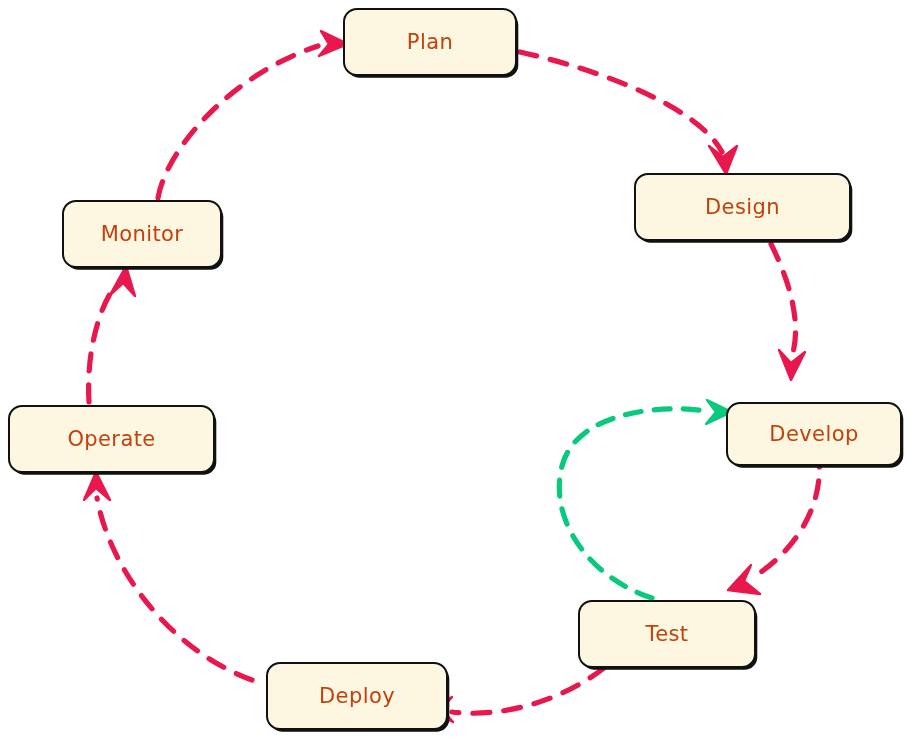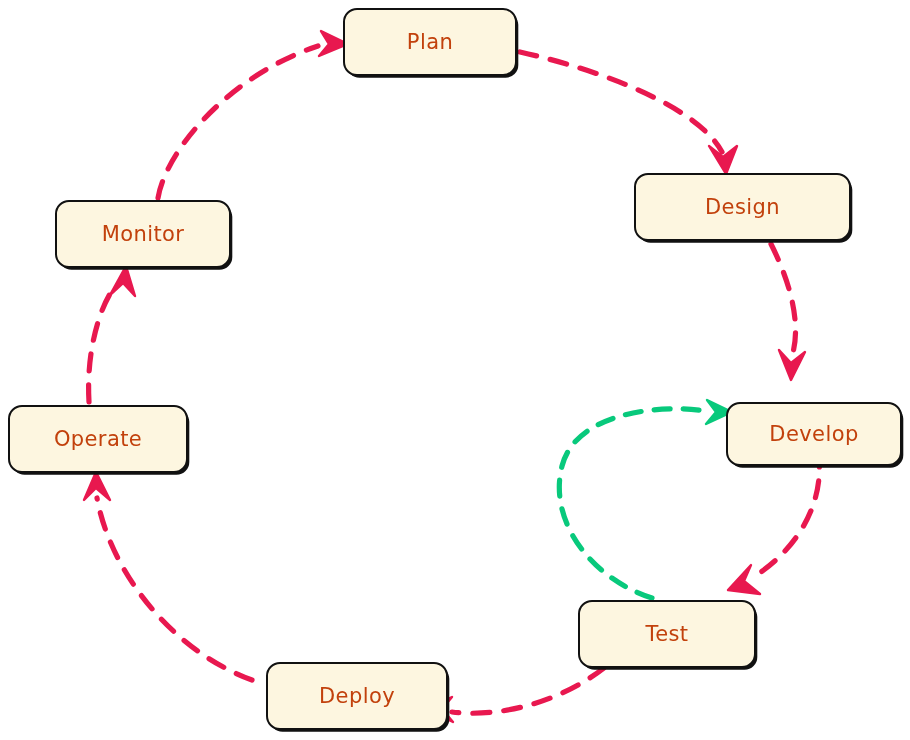--- a/index.html
+++ b/index.html
@@ -106,21 +106,21 @@
   </div>
 
   <div class="node" style="left:578px; top:600px; width:178px; height:68px;">
     <span class="node-label">Test</span>
   </div>
 
   <div class="node" style="left:248px; top:662px; width:182px; height:68px;margin-left:18px;">
     <span class="node-label">Deploy</span>
   </div>
 
-  <div class="node" style="left:8px; top:405px; width:180px; height:68px;">
+  <div class="node" style="left:8px; top:405px; width:207px; height:68px;">
     <span class="node-label">Operate</span>
   </div>
 
-  <div class="node" style="left:55px; top:200px; width:176px; height:68px;">
+  <div class="node" style="left:62px; top:200px; width:160px; height:68px;">
     <span class="node-label">Monitor</span>
   </div>
 
 </div>
 
 </body></html>

